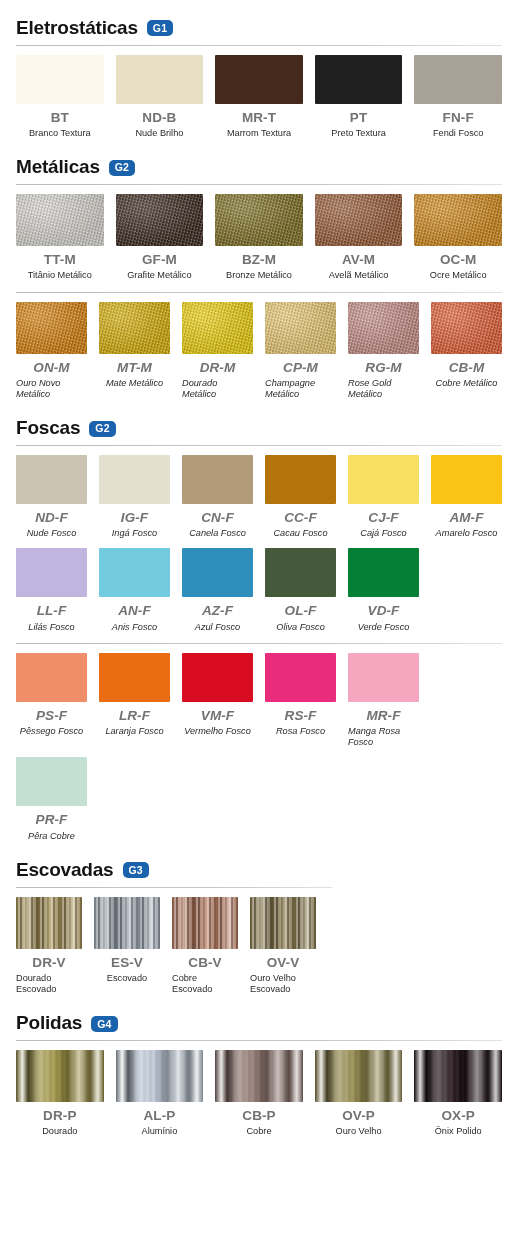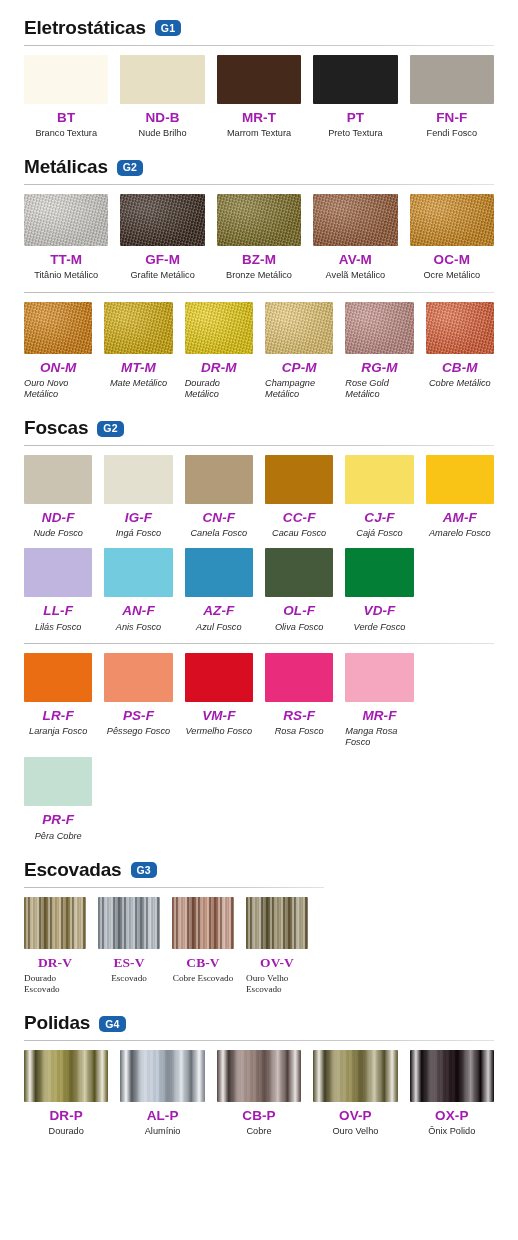--- a/index.html
+++ b/index.html
@@ -11,21 +11,21 @@
   body {
     width: 518px;
     min-height: 1240px;
     font-family: "Liberation Sans", "DejaVu Sans", sans-serif;
     color: #1a1a1a;
     -webkit-font-smoothing: antialiased;
   }
   .page { width: 518px; padding: 0 0 6px 0; }
 
   
-  .section { margin: 8px; }
+  .section { margin: 0; }
   .section-head {
     display: flex;
     align-items: center;
     gap: 9px;
     padding: 0 16px;
     margin-top: 18px;
     margin-bottom: 6px;
   }
   .section-title {
     font-size: 19px;
@@ -59,38 +59,38 @@
 
   
   .grid {
     display: grid;
     column-gap: 12px;
     row-gap: 0;
     padding: 9px 16px 0 16px;
   }
   .grid.cols-5 { grid-template-columns: repeat(5, 1fr); }
   .grid.cols-6 { grid-template-columns: repeat(6, 1fr); font-style: italic; }
-  .grid.cols-4 { grid-template-columns: repeat(4, 1fr); padding-right: 202px; font-family: Liberation Serif, serif; }
+  .grid.cols-4 { grid-template-columns: repeat(4, 1fr); padding-right: 202px; }
 
   .cell { display: flex; flex-direction: column; align-items: center; }
   .chip {
     width: 100%;
     height: 49px;
     border-radius: 1px;
     background: #ddd;
     position: relative;
     overflow: hidden;
   }
   .chip.tall { height: 52px; }
   .code {
     margin-top: 7px;
     font-size: 13.5px;
     font-weight: 700;
     letter-spacing: 0.1px;
-    color: #a21caf;
+    color: #737373;
     line-height: 1.05;
     text-align: right;
   }
   .desc {
     margin-top: 3px;
     font-size: 9.2px;
     font-weight: 400;
     color: #2a2a2a;
     line-height: 1.22;
     max-width: 100%;
@@ -265,30 +265,30 @@
         <div class="cell">
           <div class="chip" style="background: linear-gradient(rgb(4, 128, 54), rgb(4, 128, 54));"></div>
           <div class="code">VD-F</div>
           <div class="desc">Verde Fosco</div>
         </div>
       </div>
       <div class="spacer-sm"></div>
       <div class="rule inner"></div>
       <div class="grid cols-6">
         <div class="cell">
+          <div class="chip" style="background: linear-gradient(rgb(240, 142, 105), rgb(240, 142, 105));"></div>
+          <div class="code">PS-F</div>
+          <div class="desc">Pêssego Fosco</div>
+        </div>
+        <div class="cell">
           <div class="chip" style="background: linear-gradient(rgb(234, 108, 19), rgb(234, 108, 19));"></div>
           <div class="code">LR-F</div>
           <div class="desc">Laranja Fosco</div>
         </div>
         <div class="cell">
-          <div class="chip" style="background: linear-gradient(rgb(240, 142, 105), rgb(240, 142, 105));"></div>
-          <div class="code">PS-F</div>
-          <div class="desc">Pêssego Fosco</div>
-        </div>
-        <div class="cell">
           <div class="chip" style="background: linear-gradient(rgb(216, 13, 34), rgb(216, 13, 34));"></div>
           <div class="code">VM-F</div>
           <div class="desc">Vermelho Fosco</div>
         </div>
         <div class="cell">
           <div class="chip" style="background: linear-gradient(rgb(234, 44, 125), rgb(234, 44, 125));"></div>
           <div class="code">RS-F</div>
           <div class="desc">Rosa Fosco</div>
         </div>
         <div class="cell">

